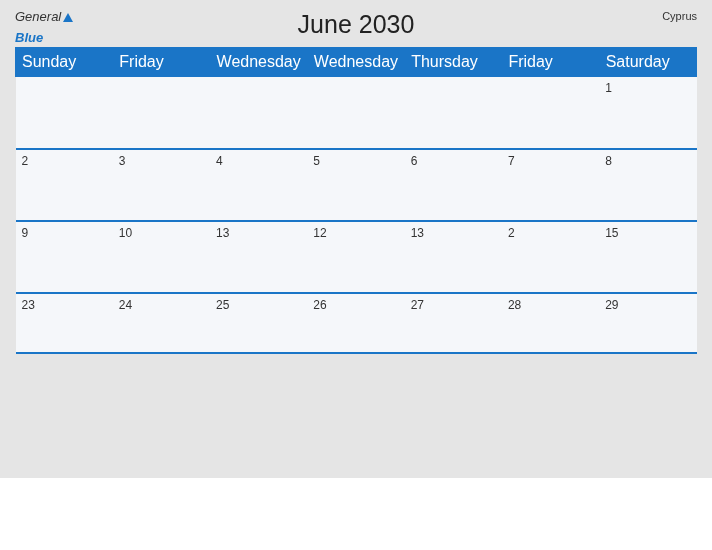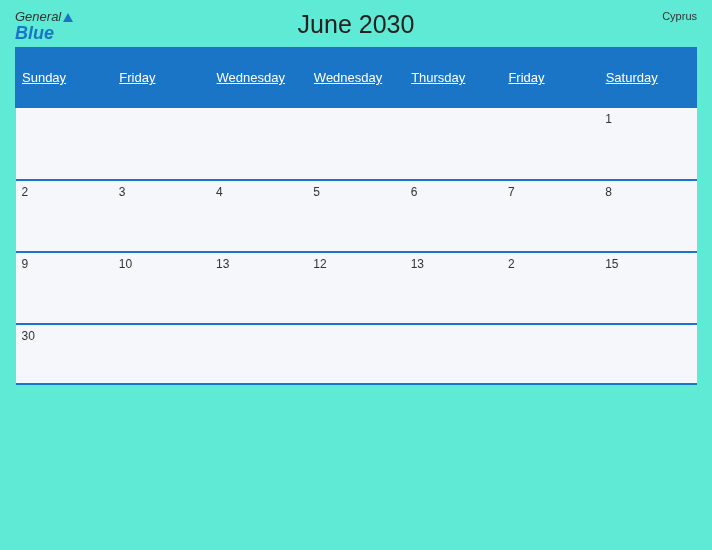--- a/index.html
+++ b/index.html
@@ -5,22 +5,22 @@
     * { margin: 0; padding: 0; box-sizing: border-box; }
     body {
       width: 712px;
       height: 550px;
       background: #fff;
       font-family: Arial, sans-serif;
       overflow: hidden;
     }
     .calendar-container {
       width: 712px;
-      height: 550px;
-      background: #5eead4;
+      height: 478px;
+      background: #e5e5e5;
       padding: 10px 15px;
     }
     .header {
       display: flex;
       align-items: center;
       justify-content: center;
       position: relative;
       margin-bottom: 8px;
     }
     .logo {
@@ -31,24 +31,25 @@
       flex-direction: column;
       align-items: flex-start;
       line-height: 1.1;
     }
     .logo-general {
       font-size: 13px;
       color: #333;
       font-style: italic;
     }
     .logo-blue {
-      font-size: 18px;
+      font-size: 13px;
       color: #1a75c7;
       font-style: italic;
       font-weight: bold;
+      margin-top: 7px;
     }
     .logo-triangle {
       display: inline-block;
       width: 0;
       height: 0;
       border-left: 5px solid transparent;
       border-right: 5px solid transparent;
       border-bottom: 9px solid #1a75c7;
       margin-left: 2px;
       vertical-align: middle;
@@ -71,26 +72,25 @@
       color: #222;
       text-align: center;
     }
     .calendar-grid {
       width: 100%;
       border-collapse: collapse;
     }
     .calendar-grid th {
       background: #1a75c7;
       color: #fff;
-      font-size: 13px;
+      font-size: 16px;
       font-weight: normal;
-      padding: 22px 6px;
+      padding: 5px 6px;
       text-align: left;
       border: 1px solid #1a75c7;
-      text-decoration: underline;
     }
     .calendar-grid td {
       vertical-align: top;
       padding: 4px 6px;
       height: 72px;
       border-bottom: 2px solid #1a75c7;
       border-right: none;
       border-left: none;
       border-top: none;
       background: #f5f7fa;
@@ -198,24 +198,36 @@
           </td>
           <td>
             <span class="day-number">2</span>
           </td>
           <td>
             <span class="day-number">15</span>
           </td>
         </tr>
         <tr>
           <td>
-            <span class="day-number">30</span>
-          </td>
-          <td class="empty"></td>
-          <td class="empty"></td>
-          <td class="empty"></td>
-          <td class="empty"></td>
-          <td class="empty"></td>
-          <td class="empty"></td>
+            <span class="day-number">23</span>
+          </td>
+          <td>
+            <span class="day-number">24</span>
+          </td>
+          <td>
+            <span class="day-number">25</span>
+          </td>
+          <td>
+            <span class="day-number">26</span>
+          </td>
+          <td>
+            <span class="day-number">27</span>
+          </td>
+          <td>
+            <span class="day-number">28</span>
+          </td>
+          <td>
+            <span class="day-number">29</span>
+          </td>
         </tr>
       </tbody>
   </table>
 </div>
 
 </body></html>

